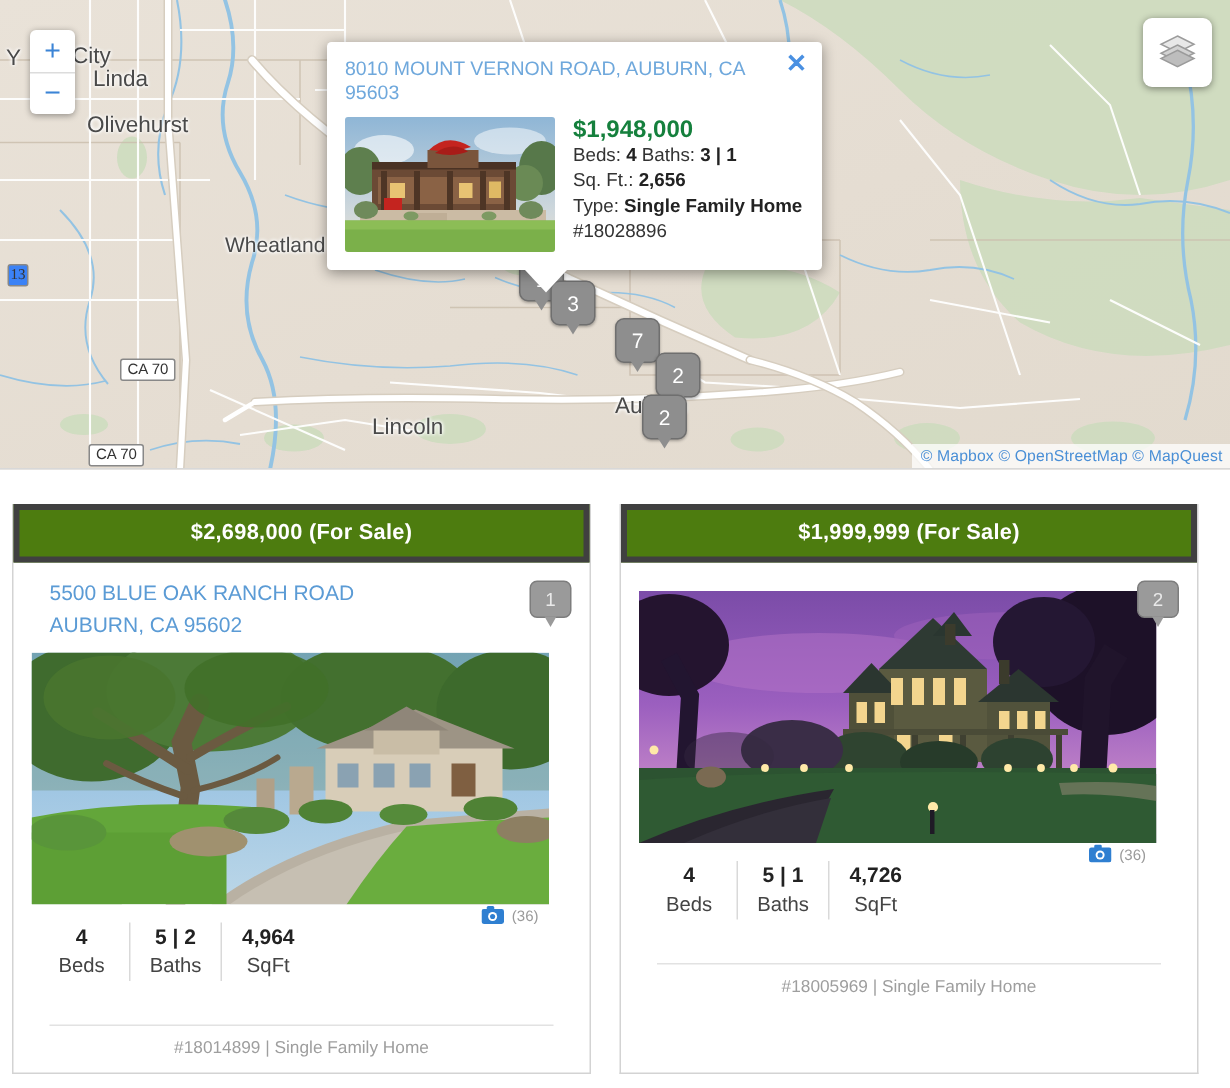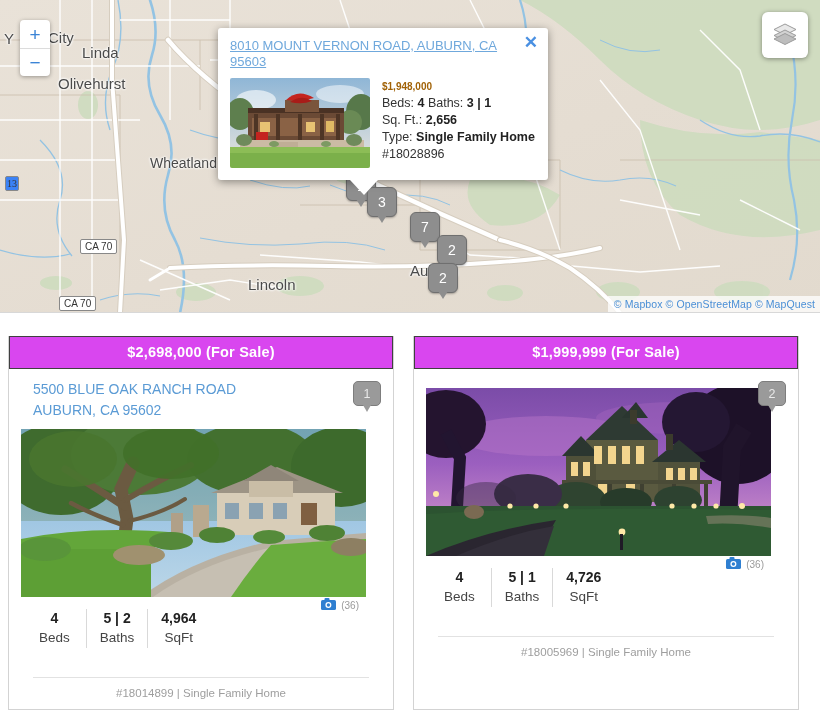--- a/index.html
+++ b/index.html
@@ -95,50 +95,50 @@
   .popup::after {
     content: ""; position: absolute;
     left: 132px; bottom: -15px;
     border-left: 14px solid transparent;
     border-right: 14px solid transparent;
     border-top: 15px solid #fff;
   }
   .popup-title {
     color: #6fa8dc; font-size: 13px;
     padding-right: 26px; margin-bottom: 9px;
-    line-height: 1.2; cursor: pointer; text-decoration: underline;
+    line-height: 1.2; cursor: pointer;
   }
   .popup-close {
     position: absolute; right: 10px; top: 6px;
     color: #4a90e2; font-size: 17px; font-weight: bold;
     cursor: pointer; line-height: 1;
   }
   .popup-body { display: flex; gap: 12px; }
   .popup-thumb {
     width: 140px; height: 90px;
     border-radius: 2px; overflow: hidden; flex: none;
   }
   .popup-info { font-size: 12.5px; color: #333; line-height: 17px; }
-  .popup-price { font-weight: bold; font-size: 10px; color: #a16207; }
+  .popup-price { font-weight: bold; font-size: 16px; color: #15803d; }
   .popup-info b { color: #222; }
 
   
   .cards {
     display: flex; gap: 19px;
     padding: 23px 8px 0 8px;
   }
   .card {
     width: 386px;
     background: #fff;
     border: 1px solid #d3d3d3;
     border-top: none;
   }
   .card-head {
-    background: #d946ef;
-    border: 1px solid #404040;
+    background: #4d7c0f;
+    border: 4px solid #404040;
     color: #fff;
     text-align: center;
     font-size: 14.5px; font-weight: bold;
     padding: 7px 0 8px 0;
     letter-spacing: .2px;
   }
   .card-body { padding: 10px 12px 0 12px; position: relative; }
   .card-addr {
     color: #5b9bd5; font-size: 14px; line-height: 20.5px;
     cursor: pointer; padding-right: 44px; margin-left: 12px;
@@ -285,21 +285,21 @@
         <path d="M500,240 Q540,250 570,268 Q600,288 620,313" stroke="#d6cdbf" stroke-width="6"></path>
         <path d="M500,240 Q540,250 570,268 Q600,288 620,313" stroke="#ffffff" stroke-width="4"></path>
         <path d="M150,280 L170,268" stroke="#ffffff" stroke-width="3"></path>
       </g>
     </svg>
   </div>
 
   <div>
     <div style="position:absolute;left:4px;top:30px;font-size:15px;color:#4a4a4a;text-shadow:0 0 3px #fff,0 0 3px #fff,0 0 2px #fff;">Y</div>
     <div style="position:absolute;left:48px;top:29px;font-size:15px;color:#4a4a4a;text-shadow:0 0 3px #fff,0 0 3px #fff,0 0 2px #fff;">City</div>
-    <div style="position:absolute;left:62px;top:44px;font-size:15px;color:#4a4a4a;text-shadow:0 0 3px #fff,0 0 3px #fff,0 0 2px #fff;margin-left:20px;">Linda</div>
+    <div style="position:absolute;left:62px;top:44px;font-size:15px;color:#4a4a4a;text-shadow:0 0 3px #fff,0 0 3px #fff,0 0 2px #fff;">Linda</div>
     <div style="position:absolute;left:58px;top:75px;font-size:15px;color:#4a4a4a;text-shadow:0 0 3px #fff,0 0 3px #fff,0 0 2px #fff;">Olivehurst</div>
     <div style="position:absolute;left:150px;top:155px;font-size:14px;color:#4a4a4a;text-shadow:0 0 3px #fff,0 0 3px #fff,0 0 2px #fff;">Wheatland</div>
     <div style="position:absolute;left:248px;top:276px;font-size:15px;color:#4a4a4a;text-shadow:0 0 3px #fff,0 0 3px #fff,0 0 2px #fff;">Lincoln</div>
     <div style="position:absolute;left:410px;top:262px;font-size:15px;color:#4a4a4a;text-shadow:0 0 3px #fff,0 0 3px #fff,0 0 2px #fff;">Auburn</div>
   </div>
 
   <div>
     <div style="position:absolute;left:5px;top:176px;background:#3b82f6;border:1px solid #888;border-radius:2px;font-size:10px;color:#333;padding:1px 1px;font-family:Liberation Serif, serif;">13</div>
     <div style="position:absolute;left:80px;top:239px;background:#fff;border:1px solid #888;border-radius:2px;font-size:10px;color:#333;padding:1px 4px;">CA 70</div>
     <div style="position:absolute;left:59px;top:296px;background:#fff;border:1px solid #888;border-radius:2px;font-size:10px;color:#333;padding:1px 4px;">CA 70</div>

